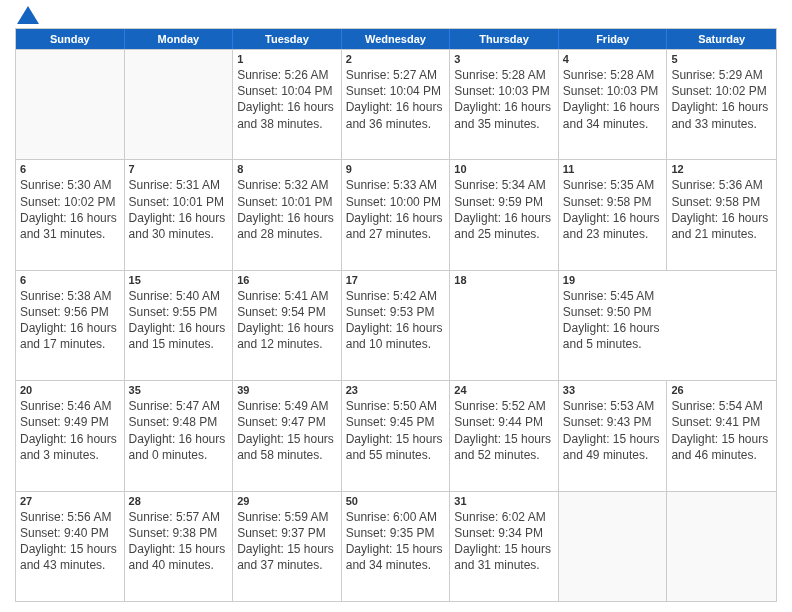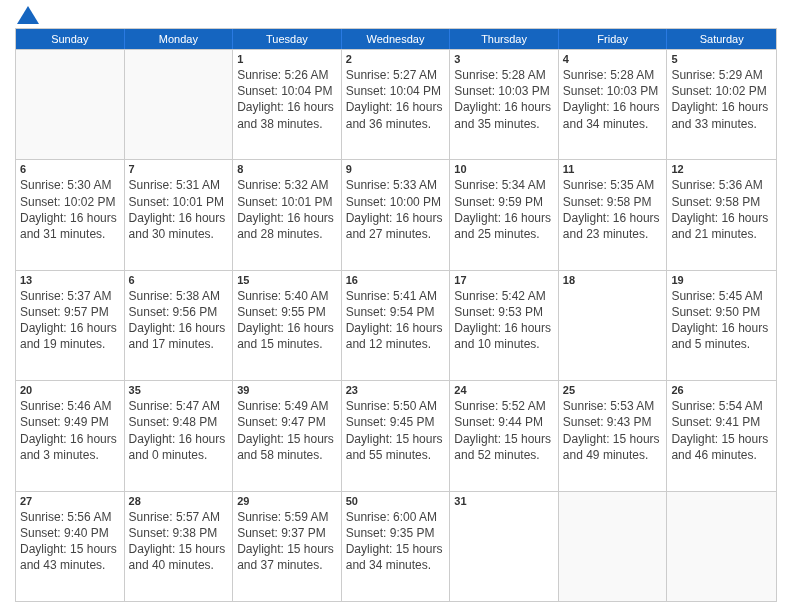--- a/index.html
+++ b/index.html
@@ -55,21 +55,21 @@
       border: 1px solid #ccc;
     }
     .cal-header-row {
       display: grid;
       grid-template-columns: repeat(7, 1fr);
       background: #1565c0;
     }
     .cal-header-cell {
       color: #fff;
       font-size: 11px;
-      font-weight: normal;
+      font-weight: bold;
       padding: 4px 8px;
       text-align: center;
       border-right: 1px solid #2a7ae2;
     }
     .cal-header-cell:last-child { border-right: none; }
     .cal-body {
       flex: 1;
       display: flex;
       flex-direction: column;
     }
@@ -183,24 +183,20 @@
             <div class="day-num">11</div>
             <div class="day-info">Sunrise: 5:35 AM<br>Sunset: 9:58 PM<br>Daylight: 16 hours and 23 minutes.</div>
           </div>
           <div class="cal-cell">
             <div class="day-num">12</div>
             <div class="day-info">Sunrise: 5:36 AM<br>Sunset: 9:58 PM<br>Daylight: 16 hours and 21 minutes.</div>
           </div>
         </div>
         <div class="cal-week">
           <div class="cal-cell">
-            <div class="day-num">13</div>
-            <div class="day-info">Sunrise: 5:37 AM<br>Sunset: 9:57 PM<br>Daylight: 16 hours and 19 minutes.</div>
-          </div>
-          <div class="cal-cell">
             <div class="day-num">6</div>
             <div class="day-info">Sunrise: 5:38 AM<br>Sunset: 9:56 PM<br>Daylight: 16 hours and 17 minutes.</div>
           </div>
           <div class="cal-cell">
             <div class="day-num">15</div>
             <div class="day-info">Sunrise: 5:40 AM<br>Sunset: 9:55 PM<br>Daylight: 16 hours and 15 minutes.</div>
           </div>
           <div class="cal-cell">
             <div class="day-num">16</div>
             <div class="day-info">Sunrise: 5:41 AM<br>Sunset: 9:54 PM<br>Daylight: 16 hours and 12 minutes.</div>
@@ -232,21 +228,21 @@
           </div>
           <div class="cal-cell">
             <div class="day-num">23</div>
             <div class="day-info">Sunrise: 5:50 AM<br>Sunset: 9:45 PM<br>Daylight: 15 hours and 55 minutes.</div>
           </div>
           <div class="cal-cell">
             <div class="day-num">24</div>
             <div class="day-info">Sunrise: 5:52 AM<br>Sunset: 9:44 PM<br>Daylight: 15 hours and 52 minutes.</div>
           </div>
           <div class="cal-cell">
-            <div class="day-num">25</div>
+            <div class="day-num">33</div>
             <div class="day-info">Sunrise: 5:53 AM<br>Sunset: 9:43 PM<br>Daylight: 15 hours and 49 minutes.</div>
           </div>
           <div class="cal-cell">
             <div class="day-num">26</div>
             <div class="day-info">Sunrise: 5:54 AM<br>Sunset: 9:41 PM<br>Daylight: 15 hours and 46 minutes.</div>
           </div>
         </div>
         <div class="cal-week">
           <div class="cal-cell">
             <div class="day-num">27</div>
@@ -259,19 +255,20 @@
           <div class="cal-cell">
             <div class="day-num">29</div>
             <div class="day-info">Sunrise: 5:59 AM<br>Sunset: 9:37 PM<br>Daylight: 15 hours and 37 minutes.</div>
           </div>
           <div class="cal-cell">
             <div class="day-num">50</div>
             <div class="day-info">Sunrise: 6:00 AM<br>Sunset: 9:35 PM<br>Daylight: 15 hours and 34 minutes.</div>
           </div>
           <div class="cal-cell">
             <div class="day-num">31</div>
+            <div class="day-info">Sunrise: 6:02 AM<br>Sunset: 9:34 PM<br>Daylight: 15 hours and 31 minutes.</div>
           </div>
           <div class="cal-cell empty"></div>
           <div class="cal-cell empty"></div>
         </div>
       </div>
   </div>
 </div>
 
 </body></html>

